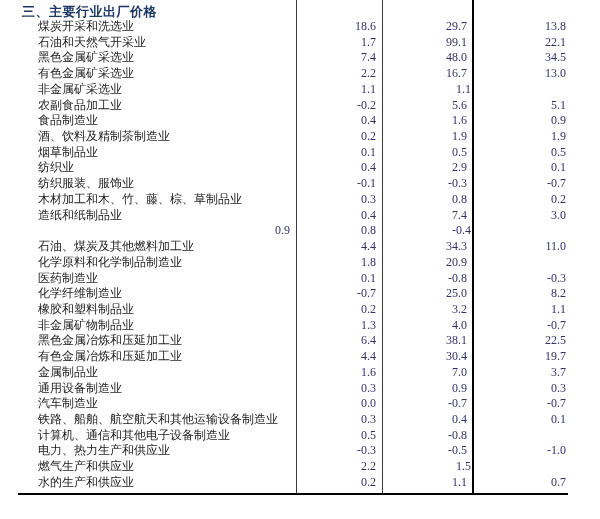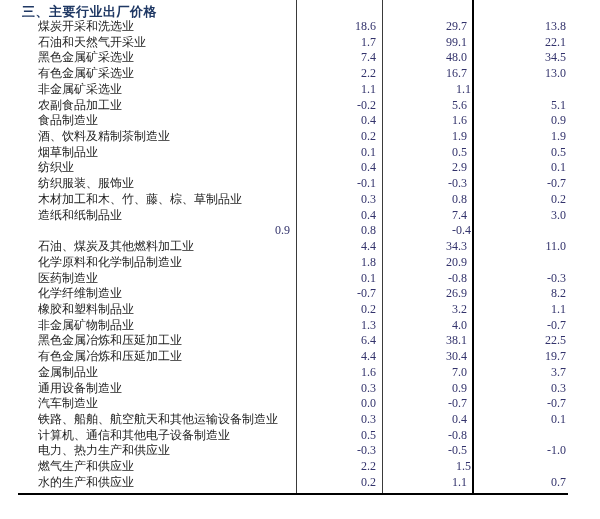--- a/index.html
+++ b/index.html
@@ -172,21 +172,21 @@
       </div>
       <div class="row">
         <div class="cell-name">医药制造业</div>
         <div class="cell-num c1">0.1</div>
         <div class="cell-num c2">-0.8</div>
         <div class="cell-num c3">-0.3</div>
       </div>
       <div class="row">
         <div class="cell-name">化学纤维制造业</div>
         <div class="cell-num c1">-0.7</div>
-        <div class="cell-num c2">26.9</div>
+        <div class="cell-num c2">25.0</div>
         <div class="cell-num c3">8.2</div>
       </div>
       <div class="row">
         <div class="cell-name">橡胶和塑料制品业</div>
         <div class="cell-num c1">0.2</div>
         <div class="cell-num c2">3.2</div>
         <div class="cell-num c3">1.1</div>
       </div>
       <div class="row">
         <div class="cell-name">非金属矿物制品业</div>

